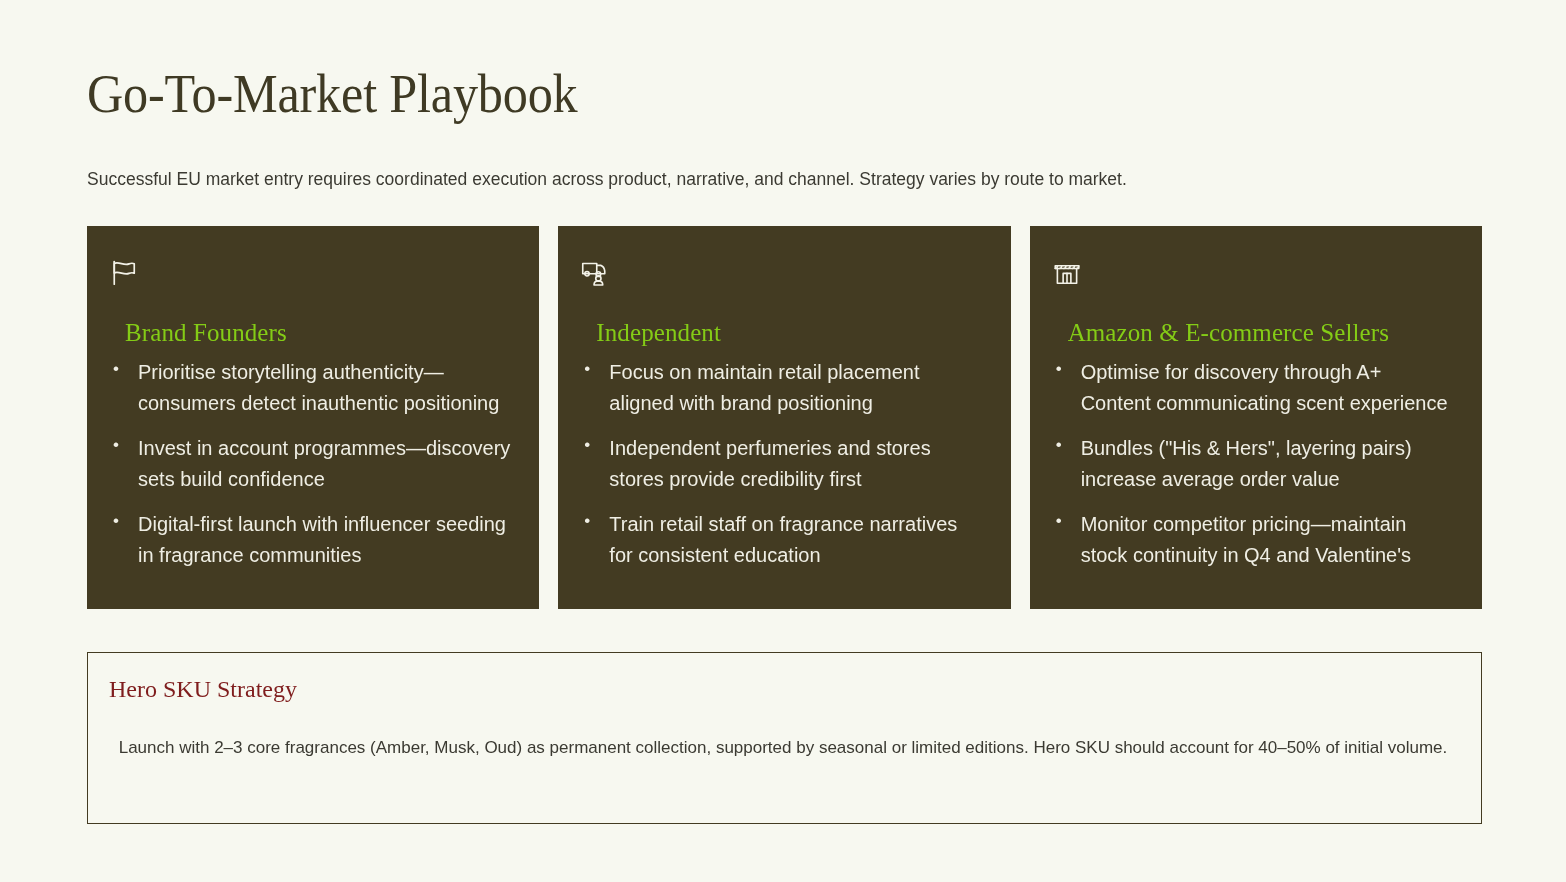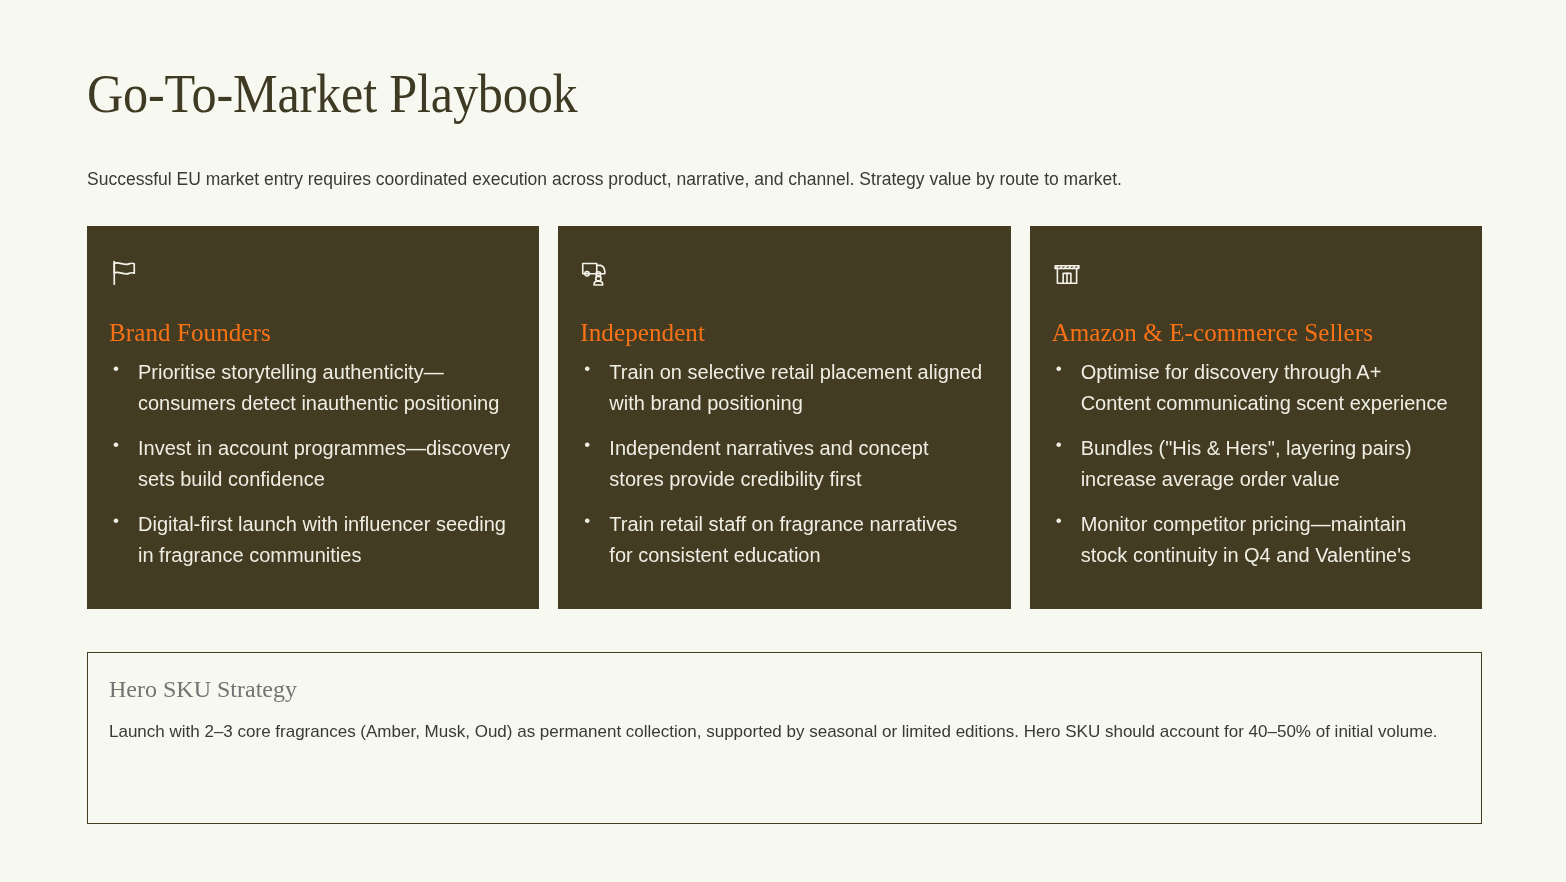--- a/index.html
+++ b/index.html
@@ -73,22 +73,22 @@
   }
   .card-icon svg {
     display: block;
     width: 30px;
     height: 30px;
   }
   .card-heading {
     font-family: "Liberation Serif", serif;
     font-size: 25px;
     font-weight: 400;
-    color: #f97316;
-    margin: 0 0 9px 0;
+    color: #84cc16;
+    margin: 0 0 9px 16px;
     line-height: 1.2;
     letter-spacing: 0.1px;
   }
   .card ul {
     list-style: none;
     margin: 0;
     padding: 0;
   }
   .card ul li {
     position: relative;
@@ -122,39 +122,40 @@
     border: 1.6px solid #433b22;
     padding: 22px 24px 24px 21px;
     box-sizing: border-box;
     background: transparent;
     min-height: 172px;
   }
   .box-heading {
     font-family: "Liberation Serif", serif;
     font-size: 24px;
     font-weight: 400;
-    color: #737373;
-    margin: 0 0 14px 0;
+    color: #7f1d1d;
+    margin: 0 0 30px 0;
     line-height: 1.2;
   }
   .box-body {
     font-size: 17px;
     line-height: 1.63;
     color: #3b3a32;
     margin: 0;
+    text-align: center;
   }
 </style>
 </head>
 <body>
 
 <div class="page">
   <div class="content">
 
     <h1 class="page-title">Go-To-Market Playbook</h1>
-    <p class="page-subtitle">Successful EU market entry requires coordinated execution across product, narrative, and channel. Strategy value by route to market.</p>
+    <p class="page-subtitle">Successful EU market entry requires coordinated execution across product, narrative, and channel. Strategy varies by route to market.</p>
 
     <div class="card-row">
 
       <div class="card">
         <span class="card-icon">
           <svg viewBox="0 0 24 24" fill="none" stroke="currentColor" stroke-width="1.35" stroke-linecap="round" stroke-linejoin="round">
             <line x1="4.2" y1="3.2" x2="4.2" y2="21"></line>
             <path d="M4.2 4.3 C8 2.6 12 6.4 16 4.7 C18 3.9 19.4 4.2 20.2 4.6 L20.2 12.2 C19.4 11.8 18 11.5 16 12.3 C12 14 8 10.2 4.2 11.9 Z"></path>
             <circle cx="4.2" cy="2.9" r="0.75" fill="currentColor" stroke="none"></circle>
           </svg>
@@ -173,22 +174,22 @@
             <path d="M2.2 4.4 L13.4 4.4 L13.4 12.6 L2.2 12.6 Z"></path>
             <path d="M13.4 5.9 L16.6 5.9 C18.6 6.6 19.6 8.6 19.8 10.5 L19.8 12.6 L13.4 12.6"></path>
             <circle cx="5.6" cy="12.6" r="1.75"></circle>
             <circle cx="14.7" cy="12.9" r="1.85"></circle>
             <circle cx="14.7" cy="16.4" r="2.1"></circle>
             <path d="M11.2 21.6 C11.2 19.4 12.8 18.3 14.7 18.3 C16.6 18.3 18.2 19.4 18.2 21.6 Z"></path>
           </svg>
         </span>
         <h2 class="card-heading">Independent</h2>
         <ul>
-          <li>Train on selective retail placement aligned with brand positioning</li>
-          <li>Independent narratives and concept stores provide credibility first</li>
+          <li>Focus on maintain retail placement aligned with brand positioning</li>
+          <li>Independent perfumeries and stores stores provide credibility first</li>
           <li>Train retail staff on fragrance narratives for consistent education</li>
         </ul>
       </div>
 
       <div class="card">
         <span class="card-icon">
           <svg viewBox="0 0 24 24" fill="none" stroke="currentColor" stroke-width="1.3" stroke-linecap="round" stroke-linejoin="round">
             <path d="M2.6 6.2 L21.4 6.2 L21.4 8.4 L2.6 8.4 Z"></path>
             <path d="M2.6 8.4 C4.3 8.4 4.3 6.2 4.3 6.2"></path>
             <path d="M6.0 8.4 C7.7 8.4 7.7 6.2 7.7 6.2"></path>

